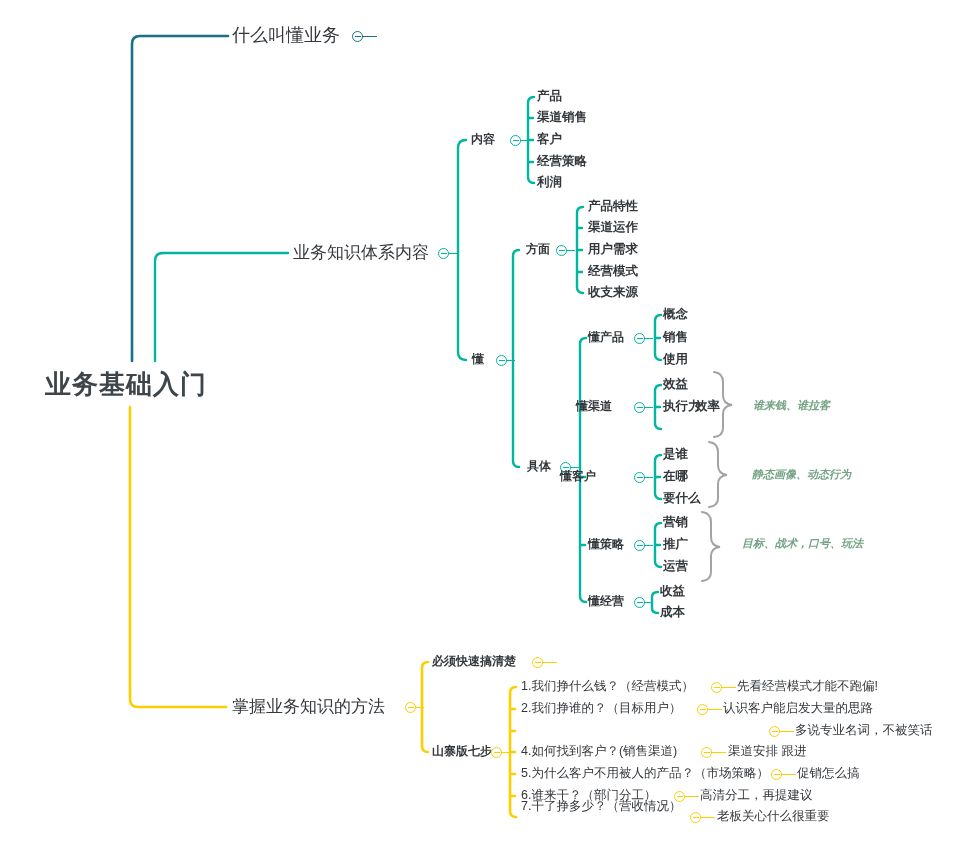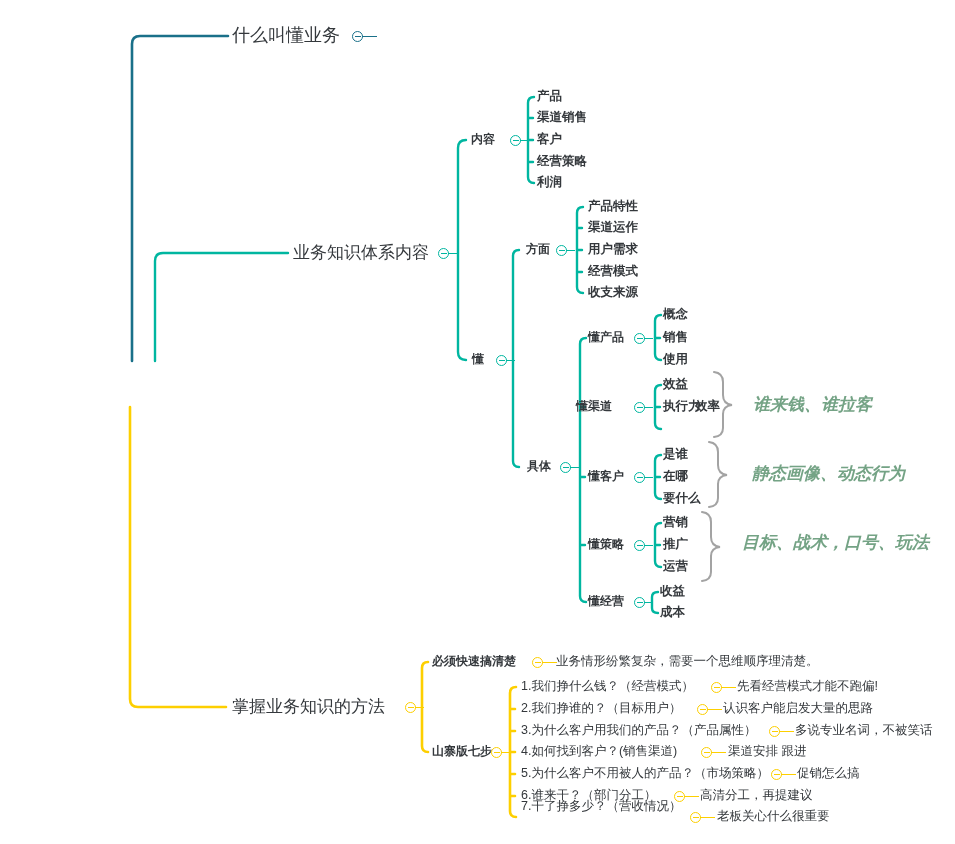--- a/index.html
+++ b/index.html
@@ -9,21 +9,21 @@
   }
   #wires{position:absolute;left:0;top:0;width:955px;height:844px;}
   .n{position:absolute;transform:translateY(-50%);white-space:nowrap;line-height:1.1;cursor:default;}
   .root-label{font-size:26px;font-weight:700;color:#3e454a;letter-spacing:1px;}
   .l1{font-size:17px;font-weight:400;color:#34383c;}
   .l1big{font-size:18px;}
   .mid{font-size:12px;font-weight:600;color:#34383c;}
   .leaf{font-size:12.5px;font-weight:600;color:#34383c;}
   .step{font-size:12.5px;font-weight:400;color:#34383c;}
   .note{font-size:12.5px;font-weight:400;color:#34383c;}
-  .ann{font-size:17px;font-style:italic;font-weight:600;color:#74a385;}
+  .ann{font-size:11px;font-style:italic;font-weight:600;color:#74a385;}
   
   .cicon{position:absolute;width:11px;height:11px;box-sizing:border-box;
          border:1.6px solid var(--c);border-radius:50%;background:#fff;cursor:pointer;}
   .cicon::before{content:"";position:absolute;left:1.5px;right:1.5px;top:50%;height:1.6px;
                  margin-top:-0.8px;background:var(--c);}
   .cicon.stub-s::after,.cicon.stub-l::after{content:"";position:absolute;left:8.5px;top:50%;
                  height:1.6px;margin-top:-0.8px;background:var(--c);}
   .cicon.stub-s::after{width:9px;}
   .cicon.stub-l::after{width:15px;}
   .c-teal{--c:#1a7089;}
@@ -57,20 +57,21 @@
       <path d="M428 662 Q422 662 422 668 V746 Q422 752 428 752"></path>
       <path d="M516 687 Q510 687 510 693 V811 Q510 817 516 817 M510 709 H515 M510 731 H515 M510 752 H515 M510 774 H515 M510 796 H515"></path>
     </g>
     <g fill="none" stroke="#a3a3a3" stroke-width="2" stroke-linecap="round">
       <path d="M714 372 Q723 373 723 382 V395 Q723 404 732 405 Q723 406 723 414 V428 Q723 436 714 437"></path>
       <path d="M709 442 Q718 443 718 452 V465 Q718 474 727 475 Q718 476 718 484 V498 Q718 506 709 507"></path>
       <path d="M702 512 Q711 513 711 522 V537 Q711 546 720 547 Q711 548 711 556 V572 Q711 580 702 581"></path>
     </g>
   </svg>
 
+  <span class="n root-label" style="left:45px;top:384px;">业务基础入门</span>
 
   <span class="n l1 l1big" style="left:232px;top:36px;">什么叫懂业务</span>
   <span class="cicon c-teal stub-l" style="left:352px;top:31px;"></span>
 
   <span class="n l1" style="left:293px;top:253px;">业务知识体系内容</span>
   <span class="cicon c-green stub-s" style="left:438px;top:248px;"></span>
 
   <span class="n mid" style="left:471px;top:140px;">内容</span>
   <span class="cicon c-green stub-s" style="left:510px;top:135px;"></span>
   <span class="n leaf" style="left:537px;top:97px;">产品</span>
@@ -99,21 +100,21 @@
   <span class="n leaf" style="left:663px;top:338px;">销售</span>
   <span class="n leaf" style="left:663px;top:360px;">使用</span>
 
   <span class="n mid" style="left:576px;top:407px;">懂渠道</span>
   <span class="cicon c-green stub-s" style="left:634px;top:402px;"></span>
   <span class="n leaf" style="left:663px;top:385px;">效益</span>
   <span class="n leaf" style="left:663px;top:407px;margin-left:32px;">效率</span>
   <span class="n leaf" style="left:663px;top:407px;">执行力</span>
   <span class="n ann" style="left:753px;top:405px;">谁来钱、谁拉客</span>
 
-  <span class="n mid" style="left:588px;top:477px;">懂客户</span>
+  <span class="n mid" style="left:560px;top:477px;">懂客户</span>
   <span class="cicon c-green stub-s" style="left:634px;top:472px;"></span>
   <span class="n leaf" style="left:663px;top:455px;">是谁</span>
   <span class="n leaf" style="left:663px;top:477px;">在哪</span>
   <span class="n leaf" style="left:663px;top:499px;">要什么</span>
   <span class="n ann" style="left:752px;top:474px;">静态画像、动态行为</span>
 
   <span class="n mid" style="left:588px;top:545px;">懂策略</span>
   <span class="cicon c-green stub-s" style="left:634px;top:540px;"></span>
   <span class="n leaf" style="left:663px;top:523px;">营销</span>
   <span class="n leaf" style="left:663px;top:545px;">推广</span>
@@ -123,34 +124,32 @@
   <span class="n mid" style="left:588px;top:602px;">懂经营</span>
   <span class="cicon c-green stub-s" style="left:634px;top:597px;"></span>
   <span class="n leaf" style="left:660px;top:592px;">收益</span>
   <span class="n leaf" style="left:660px;top:613px;">成本</span>
 
   <span class="n l1" style="left:232px;top:707px;">掌握业务知识的方法</span>
   <span class="cicon c-yellow stub-s" style="left:405px;top:702px;"></span>
 
   <span class="n mid" style="left:432px;top:662px;">必须快速搞清楚</span>
   <span class="cicon c-yellow stub-l" style="left:532px;top:657px;"></span>
-  <span class="n note" style="left:556px;top:662px;">业务情形纷繁复杂，需要一个思维顺序理清楚。</span>
 
   <span class="n mid" style="left:432px;top:752px;">山寨版七步</span>
   <span class="cicon c-yellow stub-s" style="left:491px;top:747px;"></span>
 
   <span class="n step" style="left:521px;top:687px;">1.我们挣什么钱？（经营模式）</span>
   <span class="cicon c-yellow stub-l" style="left:711px;top:682px;"></span>
   <span class="n note" style="left:737px;top:687px;">先看经营模式才能不跑偏!</span>
 
   <span class="n step" style="left:521px;top:709px;">2.我们挣谁的？（目标用户）</span>
   <span class="cicon c-yellow stub-l" style="left:697px;top:704px;"></span>
   <span class="n note" style="left:723px;top:709px;">认识客户能启发大量的思路</span>
 
-  <span class="n step" style="left:521px;top:731px;">3.为什么客户用我们的产品？（产品属性）</span>
   <span class="cicon c-yellow stub-l" style="left:769px;top:726px;"></span>
   <span class="n note" style="left:795px;top:731px;">多说专业名词，不被笑话</span>
 
   <span class="n step" style="left:521px;top:752px;">4.如何找到客户？(销售渠道)</span>
   <span class="cicon c-yellow stub-l" style="left:701px;top:747px;"></span>
   <span class="n note" style="left:728px;top:752px;">渠道安排 跟进</span>
 
   <span class="n step" style="left:521px;top:774px;">5.为什么客户不用被人的产品？（市场策略）</span>
   <span class="cicon c-yellow stub-l" style="left:771px;top:769px;"></span>
   <span class="n note" style="left:797px;top:774px;">促销怎么搞</span>

